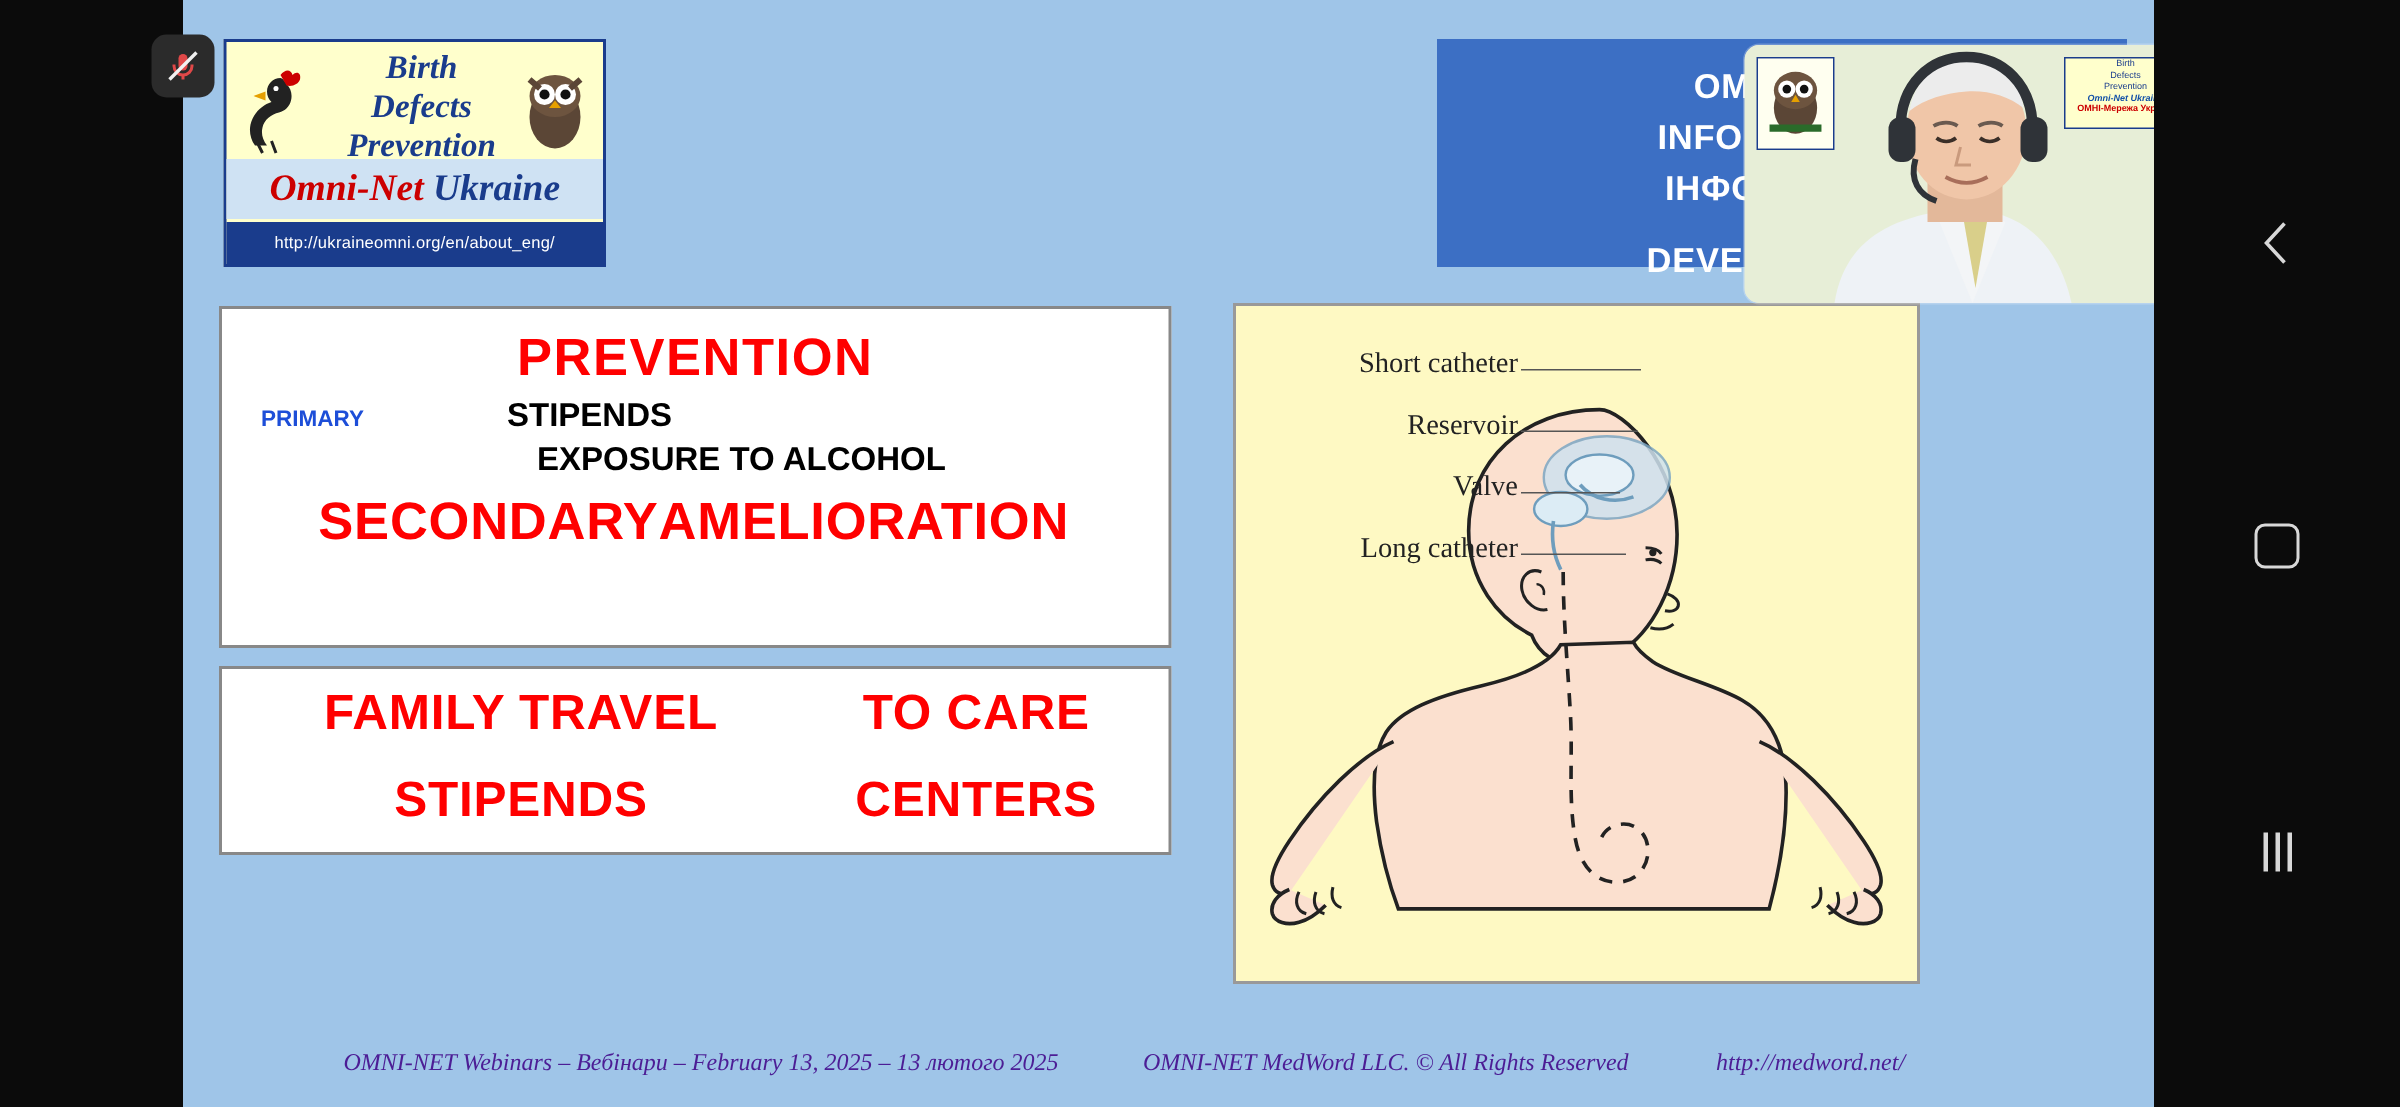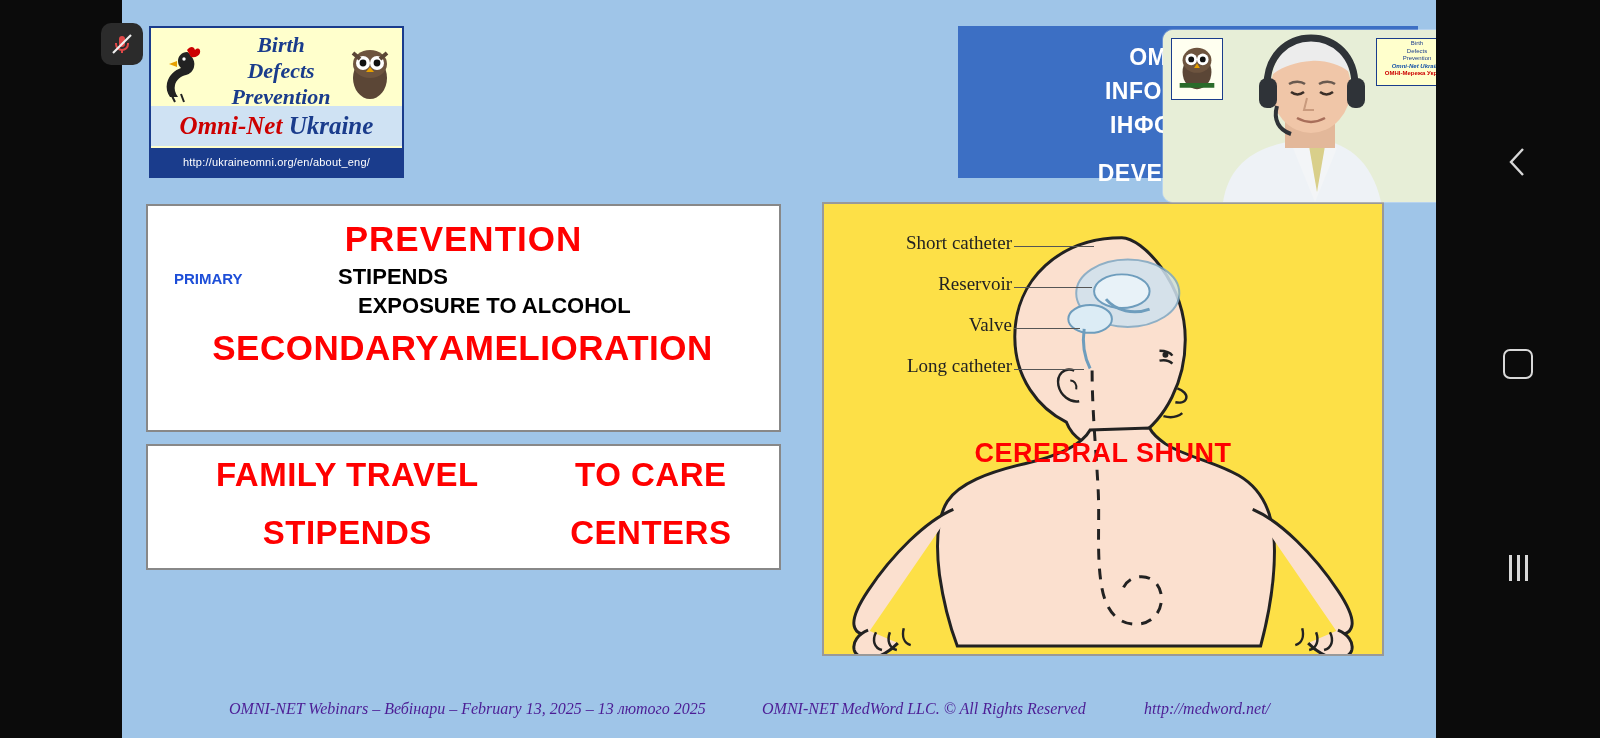--- a/index.html
+++ b/index.html
@@ -179,23 +179,23 @@
     color: #ff0000;
     font-weight: bold;
     font-size: 33px;
     line-height: 58px;
     letter-spacing: .5px;
   }
   
   .card-shunt {
     left: 700px;
     top: 202px;
-    width: 562px;
+    width: 458px;
     height: 454px;
-    background: #fde047;
+    background: #fef9c3;
     border: 2px solid #999;
     overflow: hidden;
   }
   .shunt-labels {
     position: absolute;
     left: 18px;
     top: 18px;
     width: 170px;
     text-align: right;
     font-family: "Liberation Serif", serif;
@@ -433,21 +433,20 @@
         <div>Short catheter</div>
         <div>Reservoir</div>
         <div>Valve</div>
         <div>Long catheter</div>
       </div>
       <div class="lead" style="left:190px; top:42px; width:80px;"></div>
       <div class="lead" style="left:190px; top:83px; width:78px;"></div>
       <div class="lead" style="left:190px; top:124px; width:66px;"></div>
       <div class="lead" style="left:190px; top:165px; width:70px;"></div>
 
-      <div class="t-cerebral">CEREBRAL SHUNT</div>
     </div>
 
     <div class="footer">
       <span class="f1">OMNI-NET Webinars – Вебінари – February 13,  2025 – 13 лютого 2025</span>
       <span class="f2">OMNI-NET MedWord LLC. © All Rights Reserved</span>
       <span class="f3">http://medword.net/</span>
     </div>
   </div>
 
   <div class="mic-badge">

